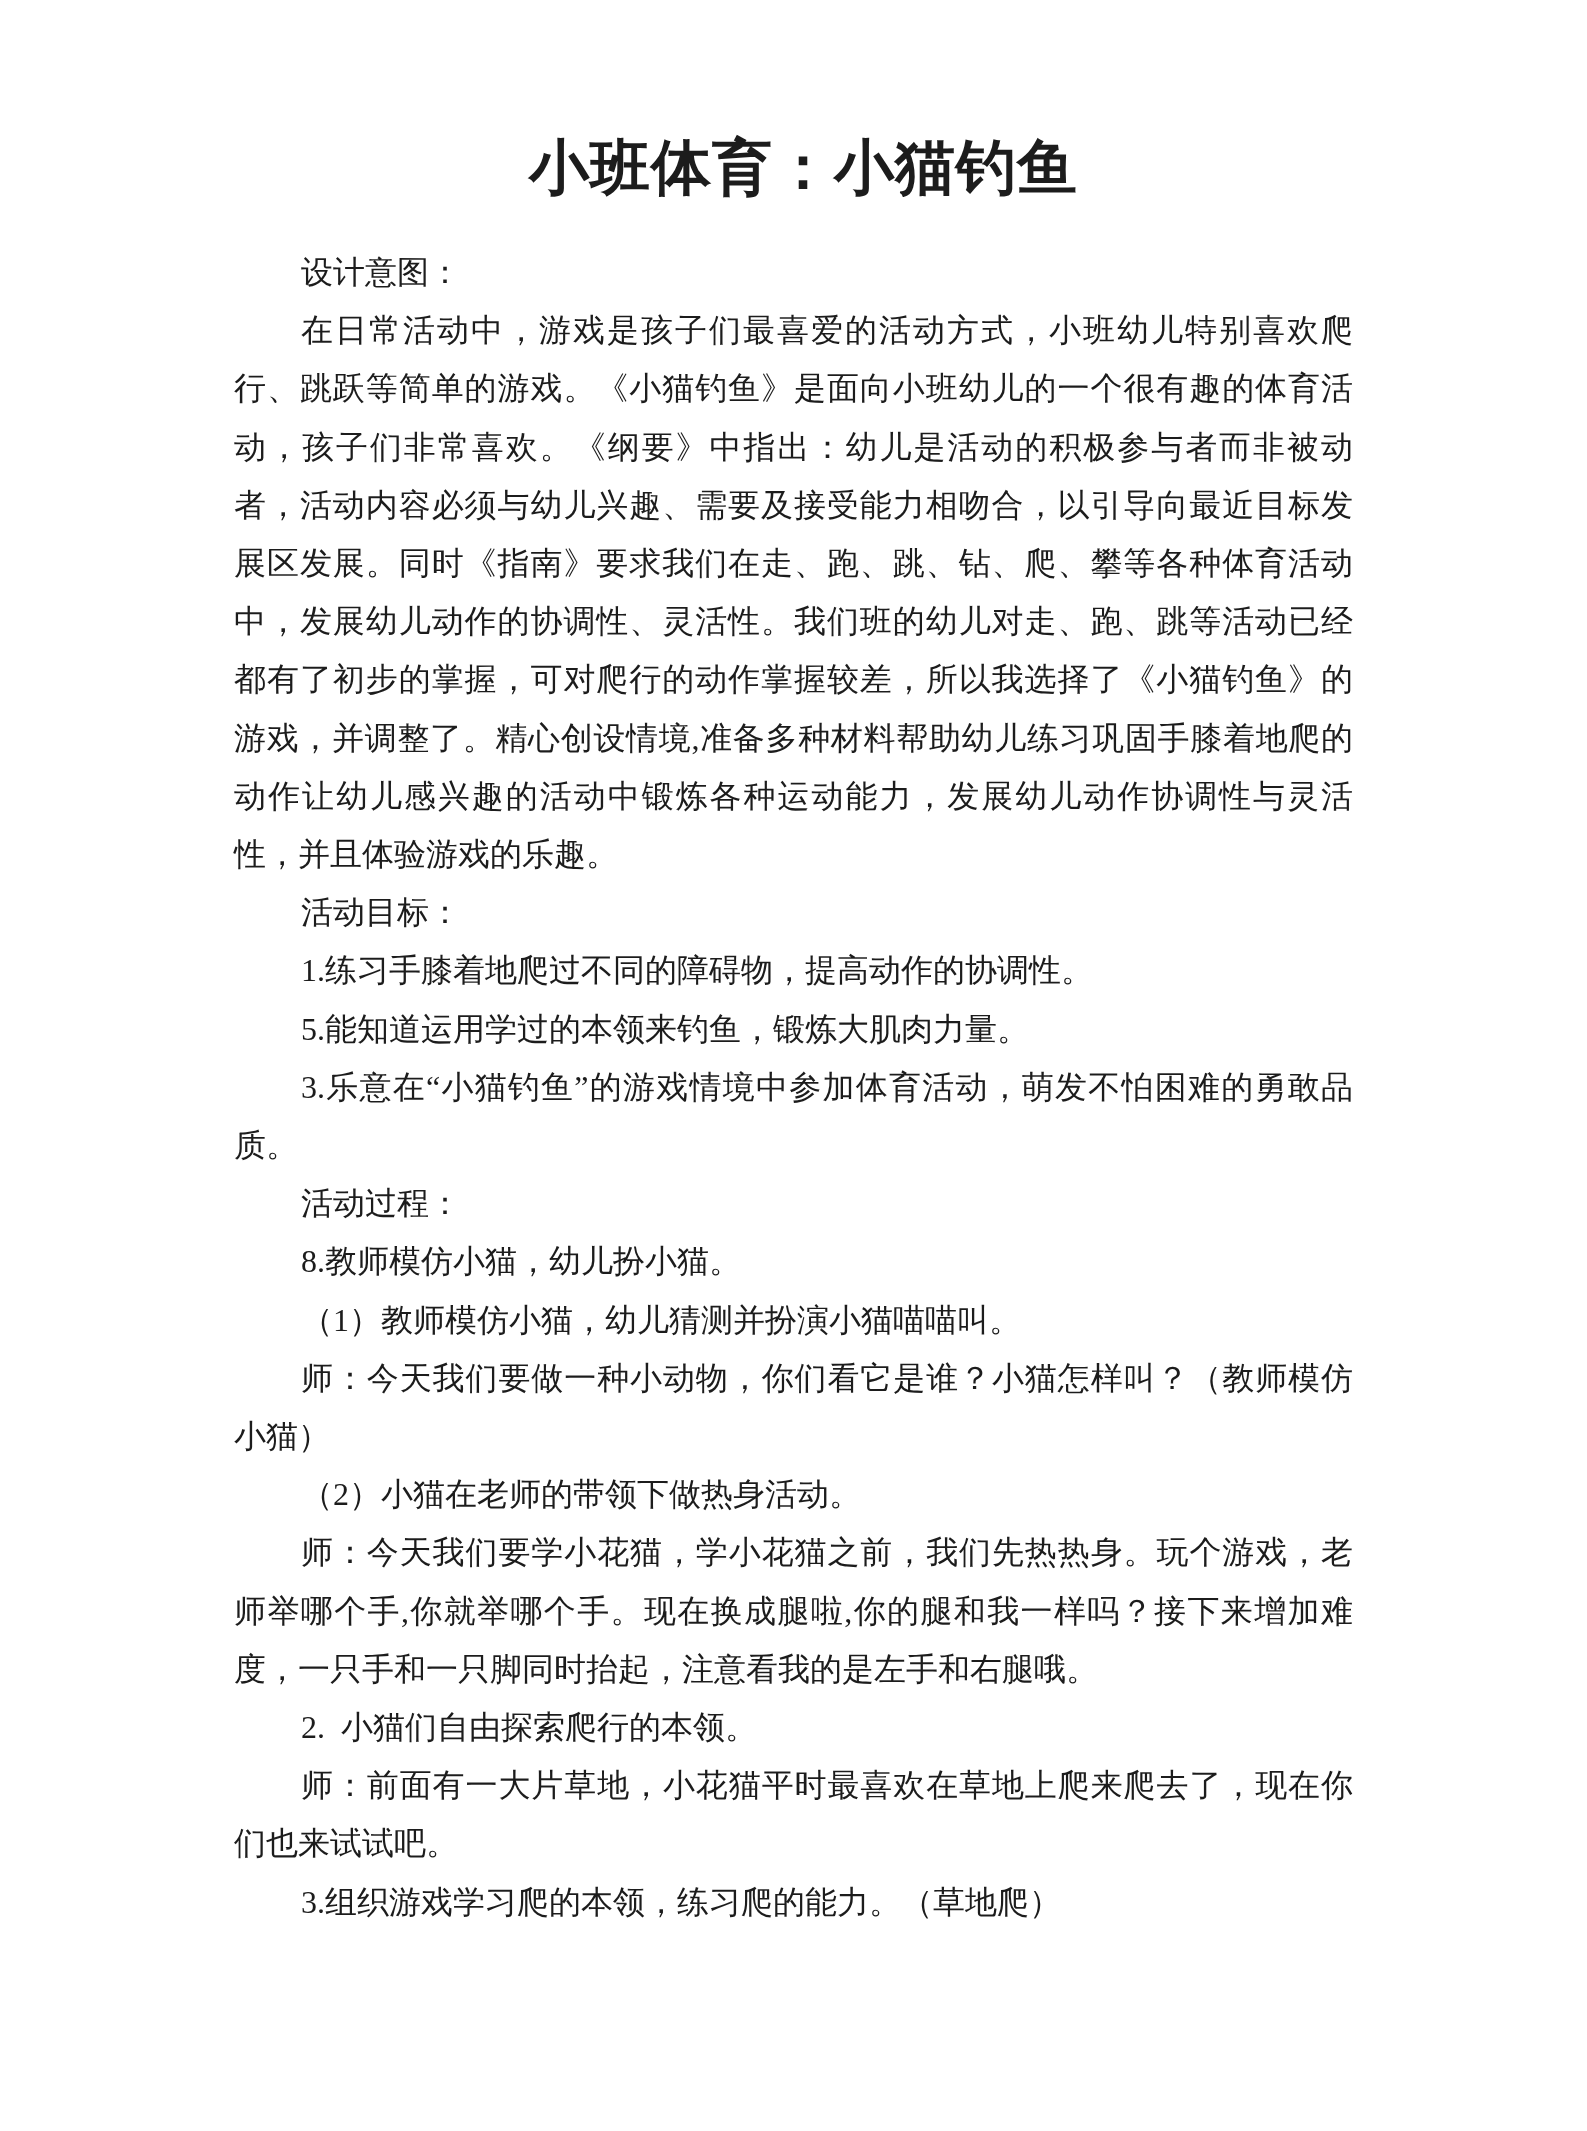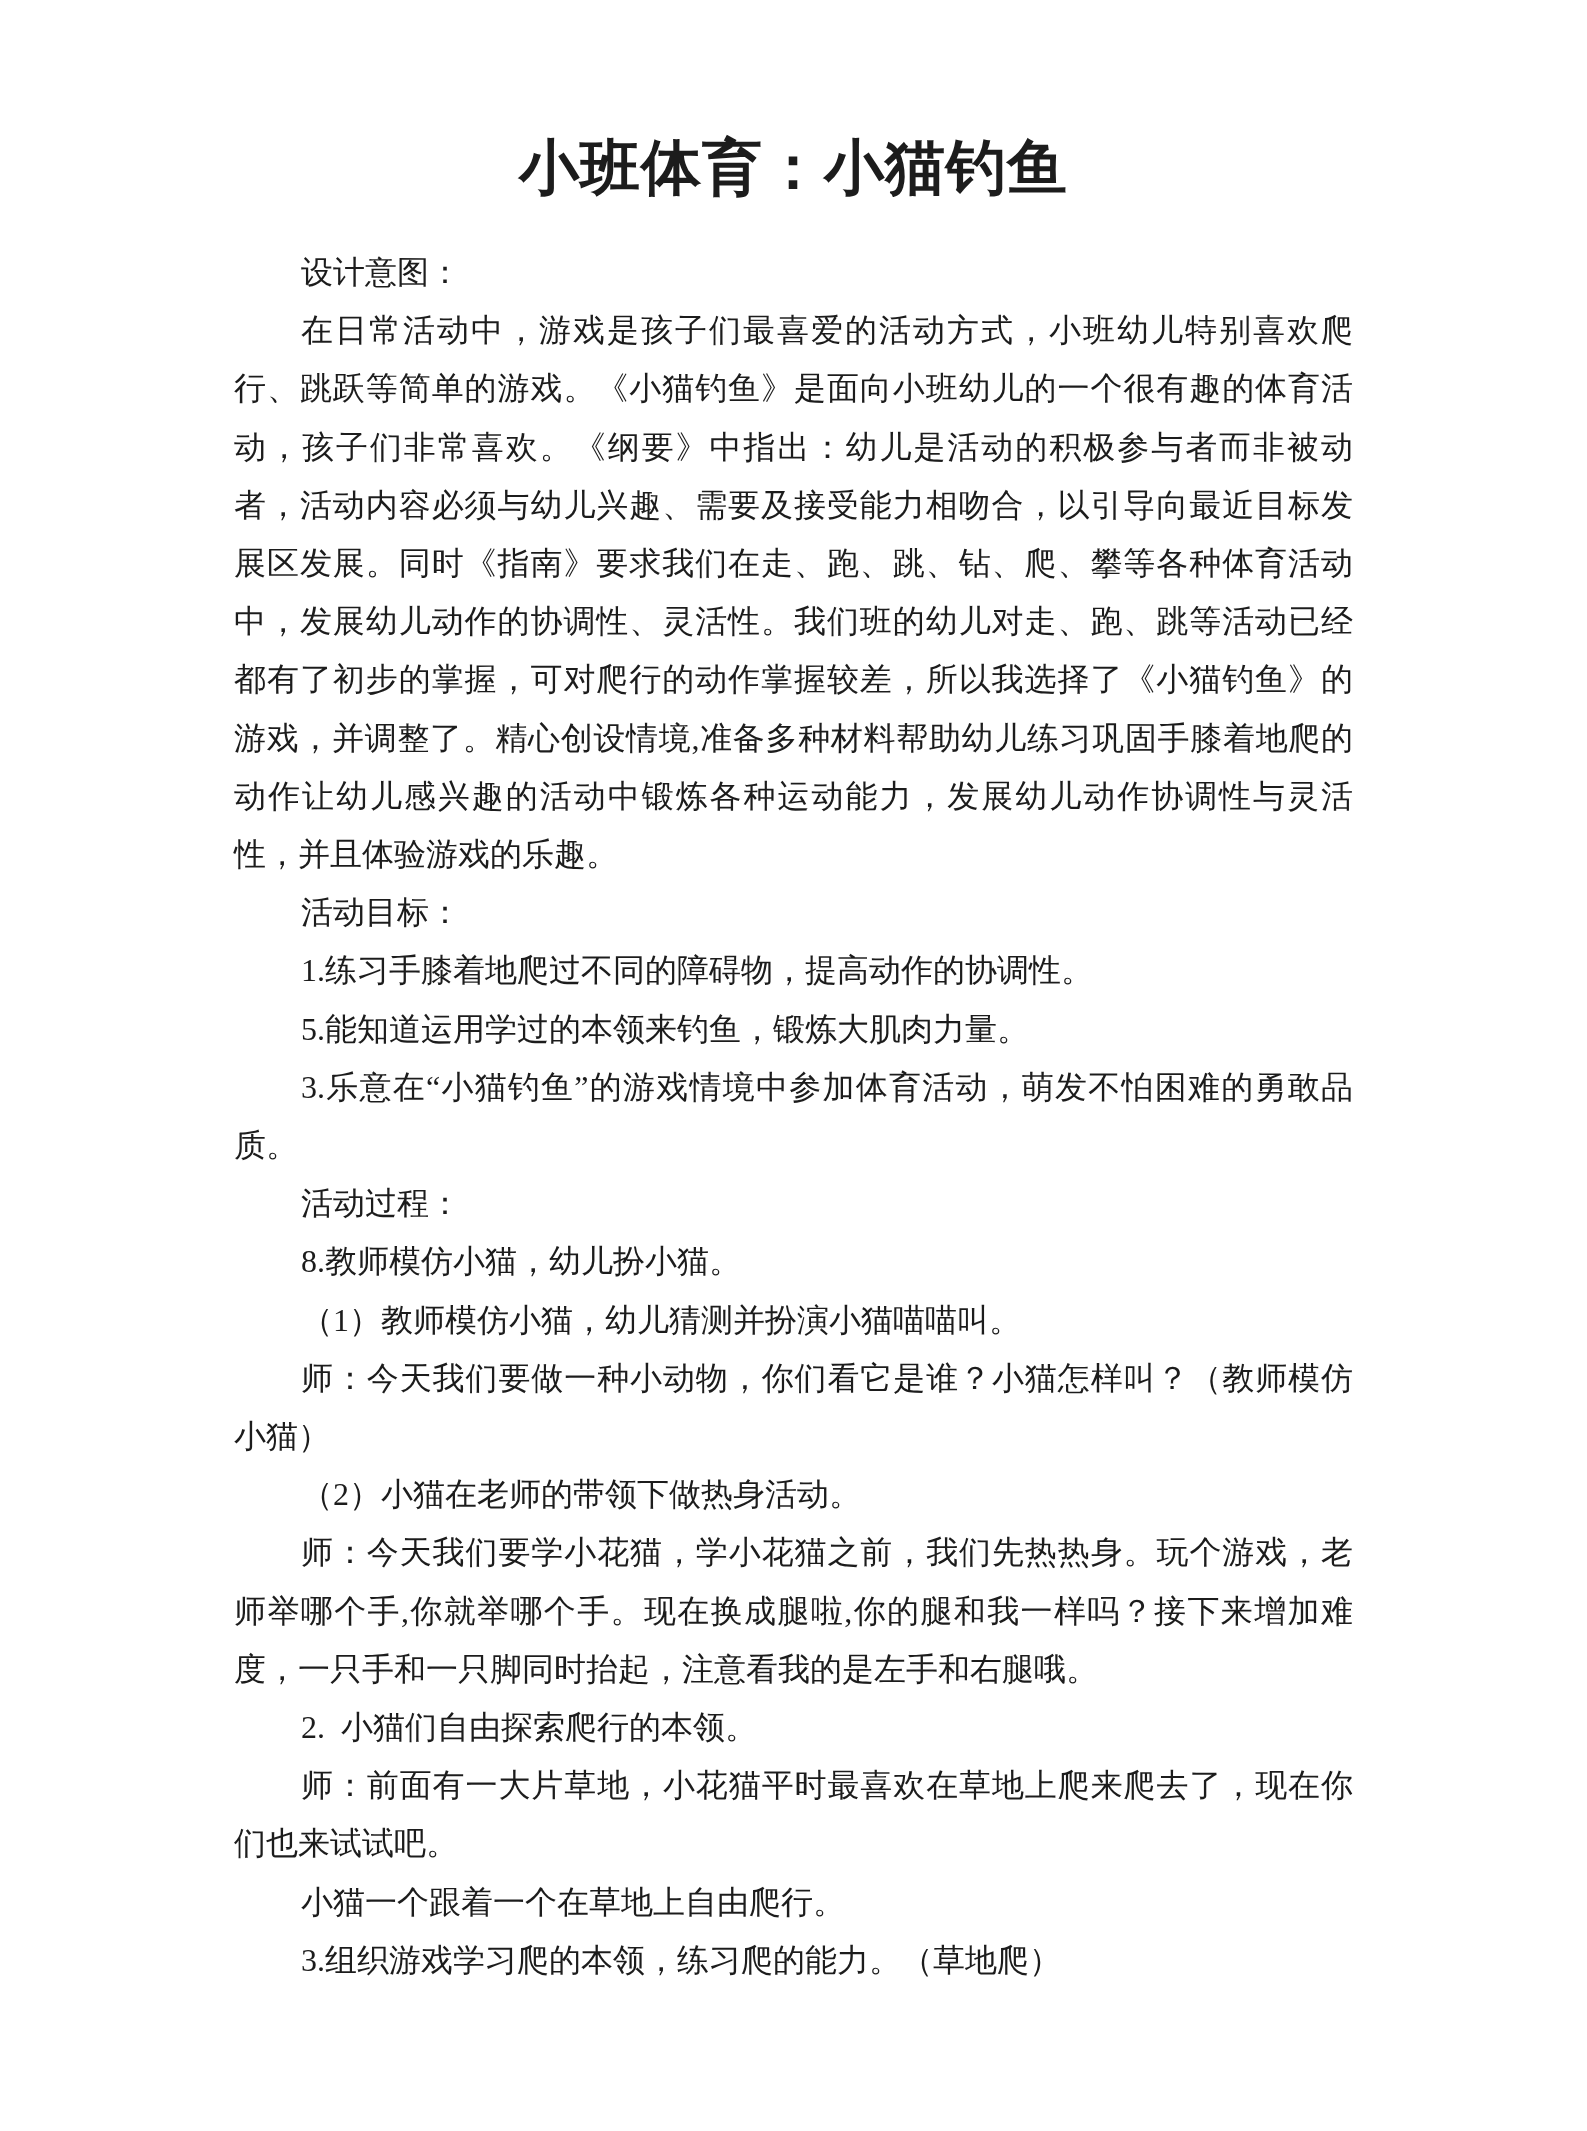--- a/index.html
+++ b/index.html
@@ -9,21 +9,21 @@
     height:2131px;
     margin:0 auto;
     background:#ffffff;
     color:#1c1c1c;
     font-family:"Liberation Serif","DejaVu Serif",serif;
     overflow:hidden;
   }
   .doc-title{
     position:absolute;
     top:132px;
-    left:234px;
+    left:244px;
     width:1119px;
     text-align:center;
     font-size:60px;
     line-height:72px;
     font-weight:bold;
     letter-spacing:1px;
     white-space:nowrap;
   }
   .body-col{
     position:absolute;
@@ -58,16 +58,15 @@
       <p class="para">5.能知道运用学过的本领来钓鱼，锻炼大肌肉力量。</p>
       <p class="para">3.乐意在“小猫钓鱼”的游戏情境中参加体育活动，萌发不怕困难的勇敢品质。</p>
       <p class="para">活动过程：</p>
       <p class="para">8.教师模仿小猫，幼儿扮小猫。</p>
       <p class="para">（1）教师模仿小猫，幼儿猜测并扮演小猫喵喵叫。</p>
       <p class="para">师：今天我们要做一种小动物，你们看它是谁？小猫怎样叫？（教师模仿小猫）</p>
       <p class="para">（2）小猫在老师的带领下做热身活动。</p>
       <p class="para">师：今天我们要学小花猫，学小花猫之前，我们先热热身。玩个游戏，老师举哪个手,你就举哪个手。现在换成腿啦,你的腿和我一样吗？接下来增加难度，一只手和一只脚同时抬起，注意看我的是左手和右腿哦。</p>
       <p class="para">2.  小猫们自由探索爬行的本领。</p>
       <p class="para">师：前面有一大片草地，小花猫平时最喜欢在草地上爬来爬去了，现在你们也来试试吧。</p>
-      <p class="para">小猫一个跟着一个在草地上自由爬行。</p>
       <p class="para">3.组织游戏学习爬的本领，练习爬的能力。（草地爬）</p>
     </div>
 </div>
 
 </body></html>

